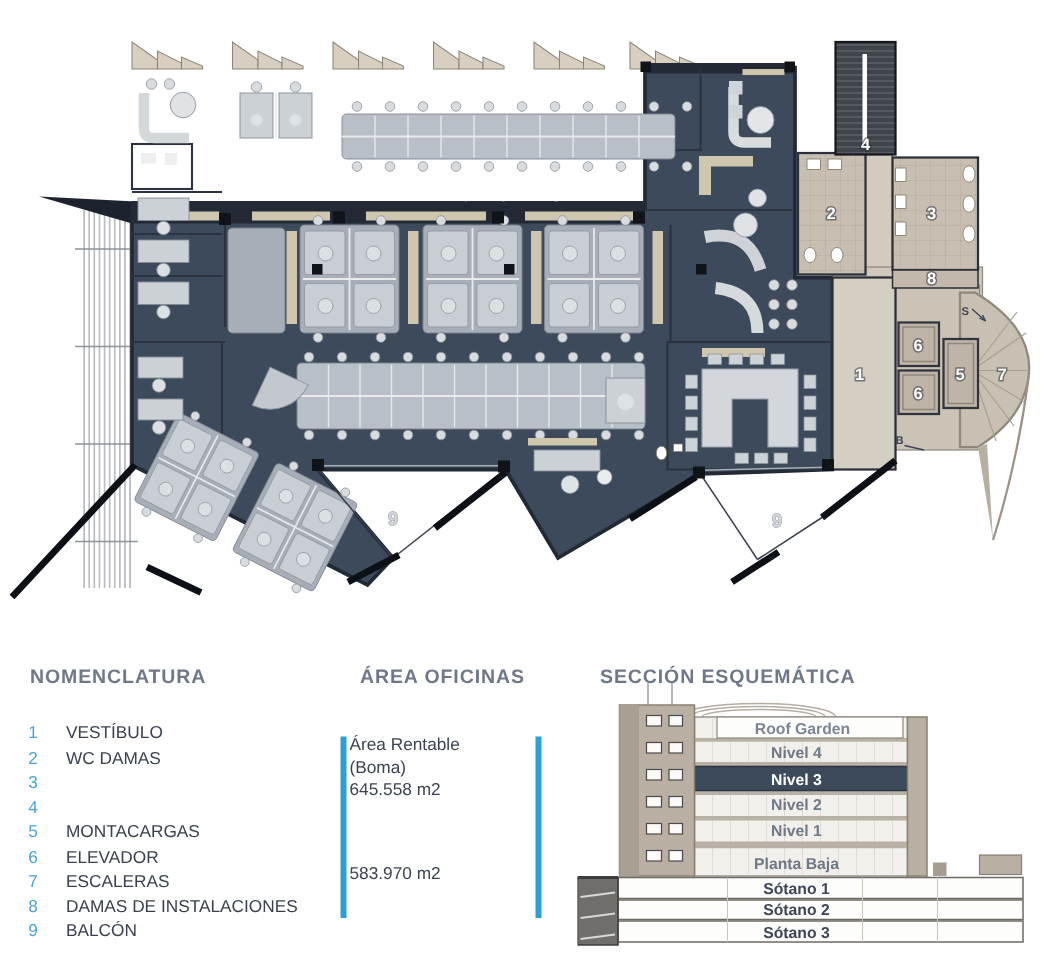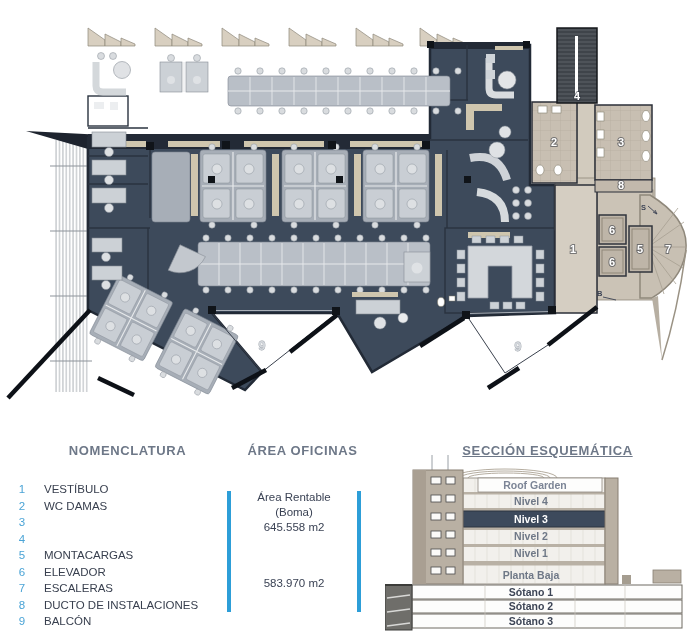--- a/index.html
+++ b/index.html
@@ -1,30 +1,30 @@
 <!DOCTYPE html>
 <html><head>
 <meta charset="utf-8">
 <style>
   html,body{margin:0;padding:0;background:#fff;}
   #app{position:relative;width:697px;height:643px;background:#fff;overflow:hidden;
        font-family:"Liberation Sans", sans-serif;}
   svg text{font-family:"Liberation Sans", sans-serif;}
   .col-heading{position:absolute;top:443px;font-size:13px;font-weight:bold;
-       letter-spacing:.6px;color:#6e7888;text-align:center;}
+       letter-spacing:.6px;color:#6e7888;text-align:left;}
   #legend-title{left:20px;width:215px;}
   #area-title{left:240px;width:125px;}
-  #section-title{left:400px;width:295px;text-decoration:underline;}
+  #section-title{left:400px;width:295px;}
   #legend-list{position:absolute;left:14px;top:481px;width:220px;}
   .legend-row{display:flex;height:16.55px;line-height:16.55px;font-size:11.5px;}
   .legend-num{width:16px;text-align:center;color:#4ba4d6;flex:0 0 16px;}
   .legend-label{color:#39404f;padding-left:14px;white-space:nowrap;}
   .blue-bar{position:absolute;top:491px;width:4px;height:121px;background:#2d9ed8;}
   #bar-left{left:227px;} #bar-right{left:357px;}
-  #area-panel{position:absolute;left:233px;top:490px;width:122px;text-align:center;
+  #area-panel{position:absolute;left:233px;top:490px;width:122px;
        color:#3a4254;font-size:11.5px;line-height:15px;}
   #area-panel .gap{height:41px;}
   .plan-svg{position:absolute;left:0;top:0;}
   .section-svg{position:absolute;left:385px;top:455px;}
 </style>
 </head>
 <body>
 
 <div id="app">
 
@@ -444,21 +444,21 @@
     <div class="legend-row">
         <span class="legend-num">6</span>
         <span class="legend-label">ELEVADOR</span>
       </div>
     <div class="legend-row">
         <span class="legend-num">7</span>
         <span class="legend-label">ESCALERAS</span>
       </div>
     <div class="legend-row">
         <span class="legend-num">8</span>
-        <span class="legend-label">DUCTO DE INSTALACIONES</span>
+        <span class="legend-label">DAMAS DE INSTALACIONES</span>
       </div>
     <div class="legend-row">
         <span class="legend-num">9</span>
         <span class="legend-label">BALCÓN</span>
       </div>
   </div>
 
   <div class="blue-bar" id="bar-left"></div>
   <div class="blue-bar" id="bar-right"></div>
   <div id="area-panel">

